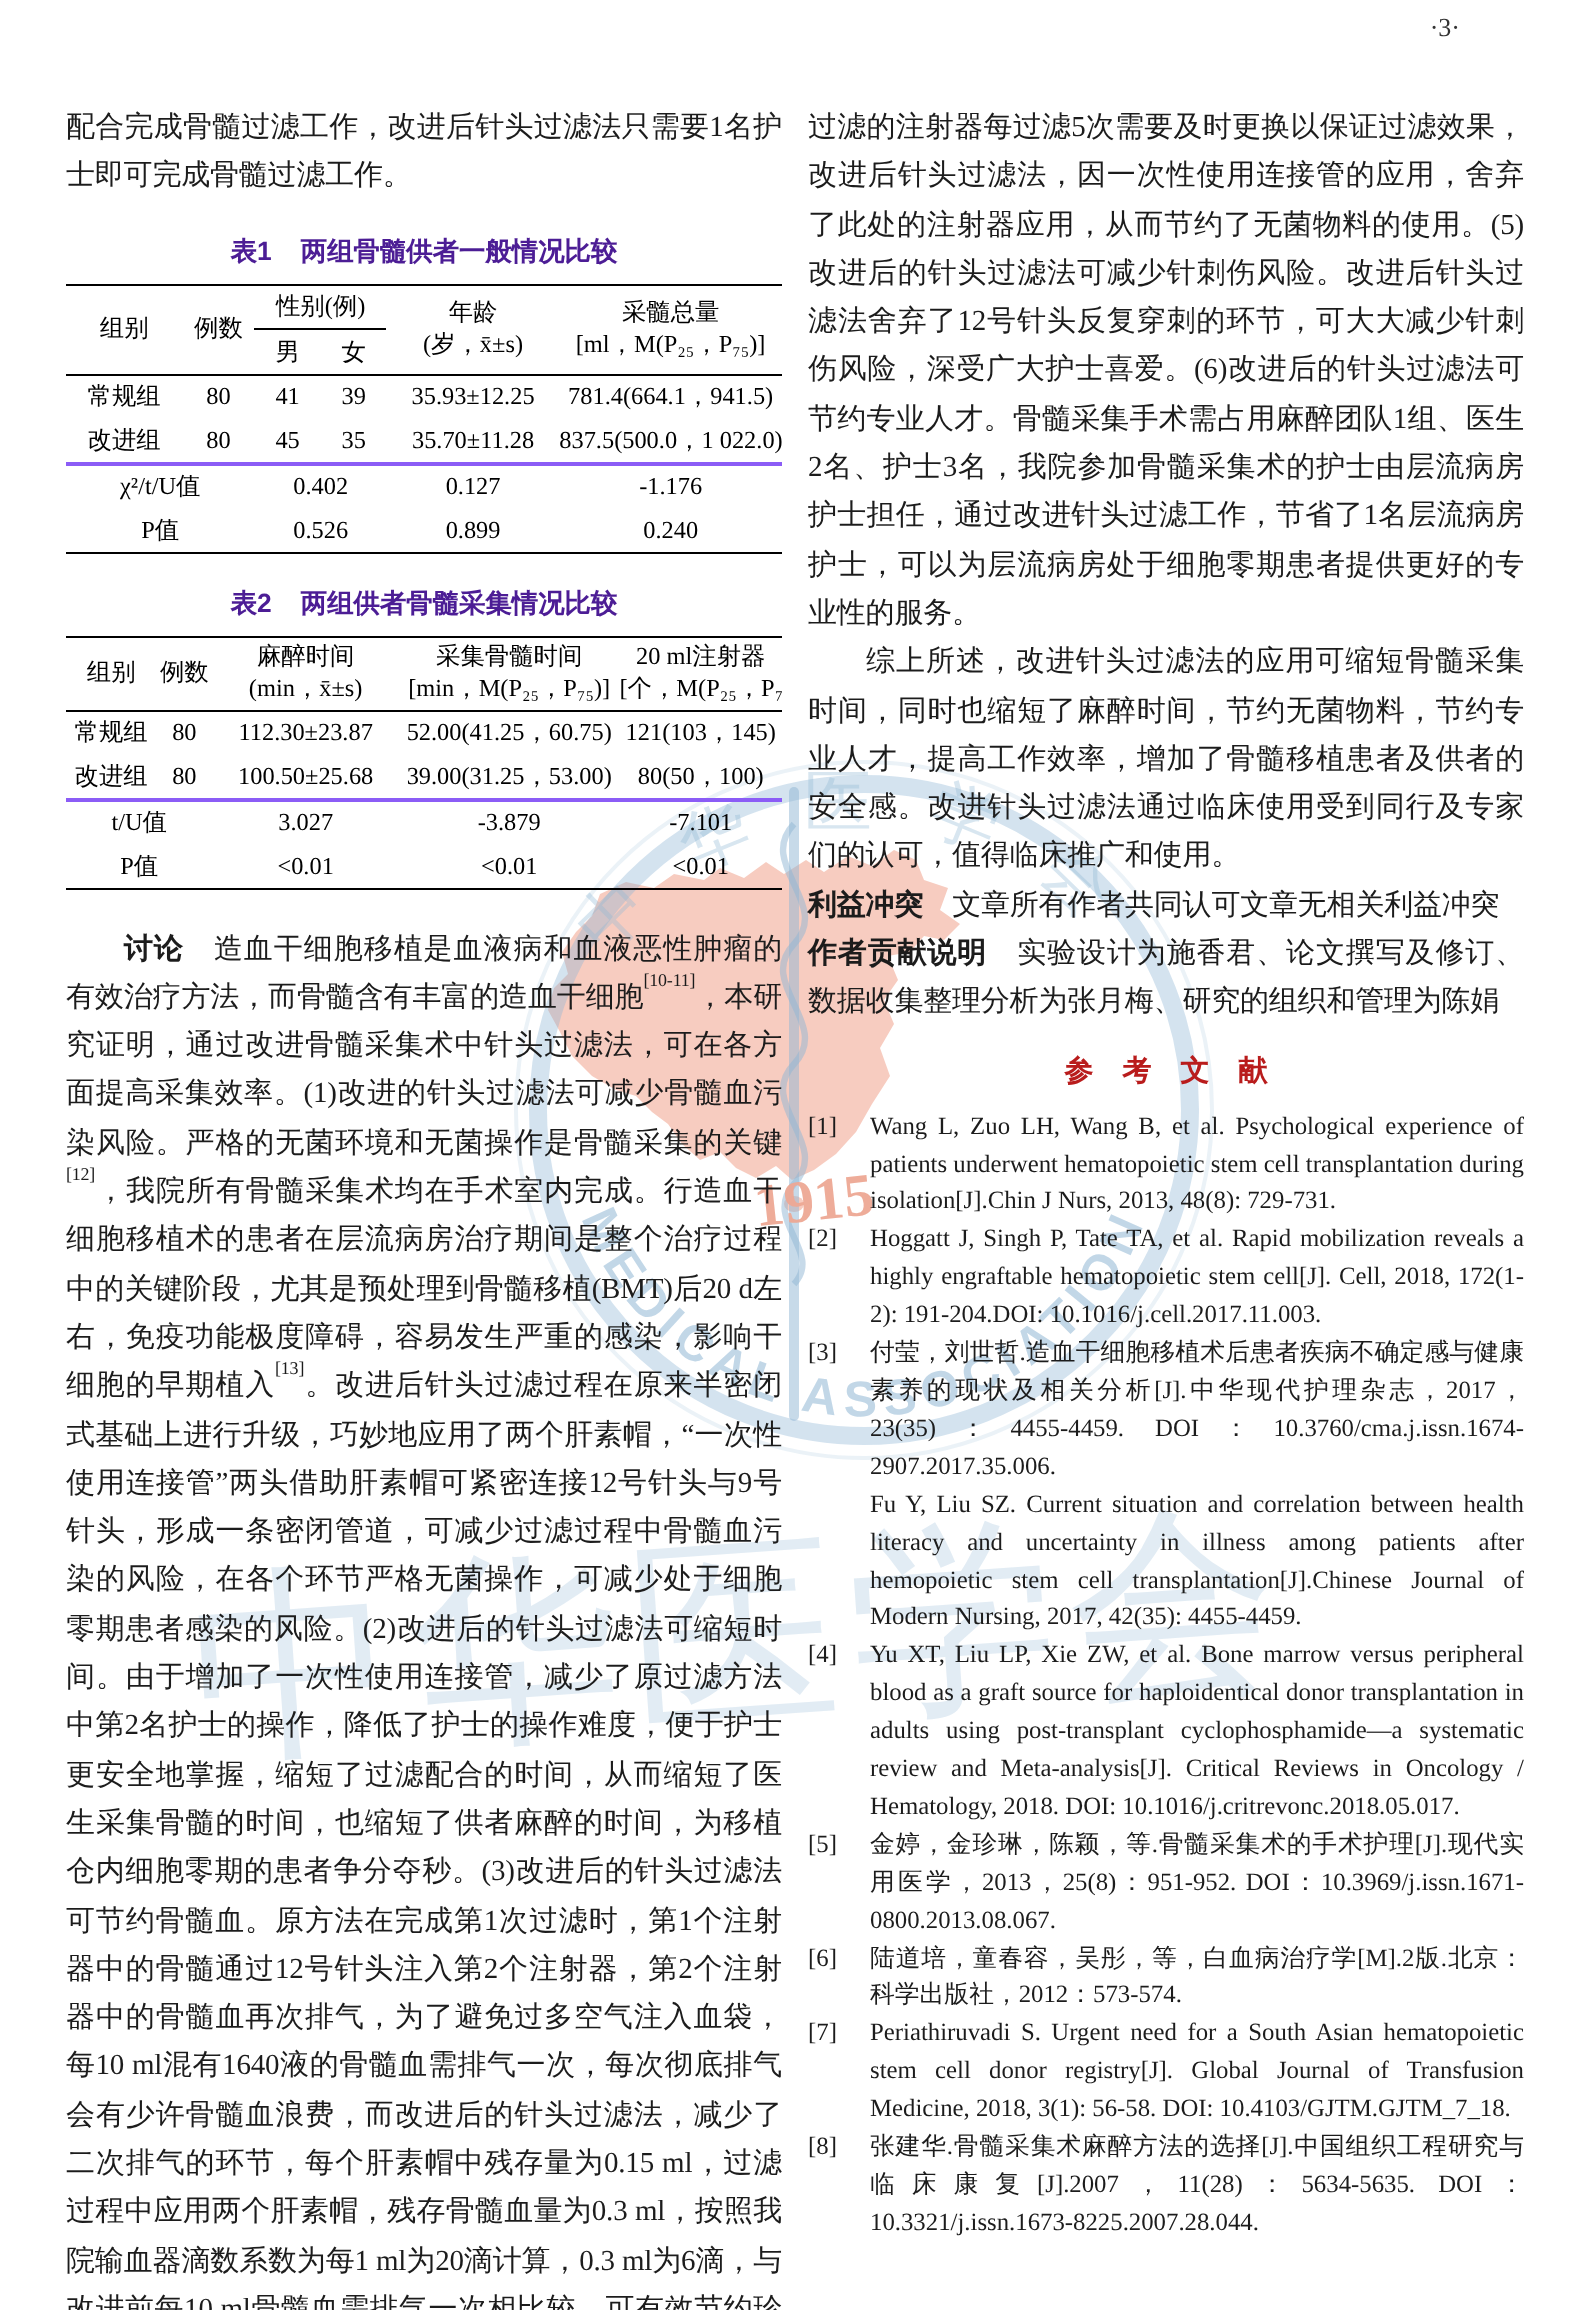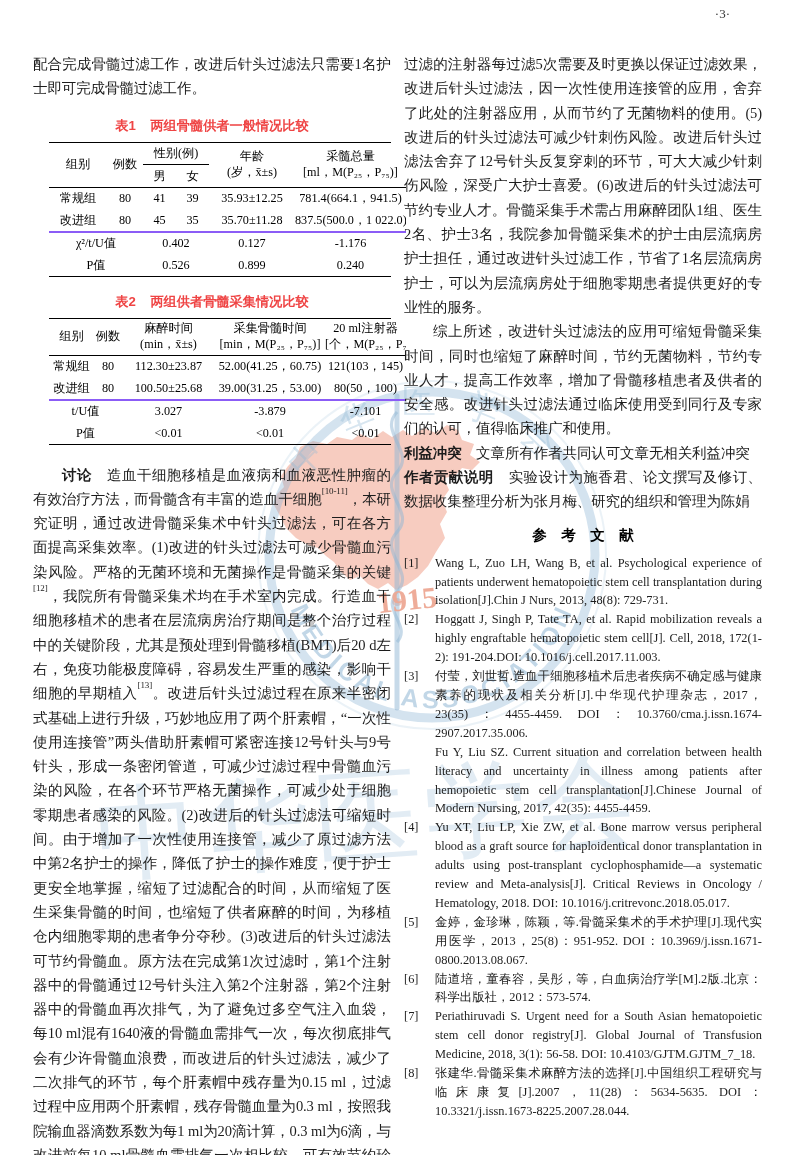--- a/index.html
+++ b/index.html
@@ -13,33 +13,33 @@
   .col-right{left:404px;}
   .body-text{font-size:14.5px;line-height:24.3px;text-align:justify;margin:0;
              letter-spacing:-0.1px;}
   .indent{text-indent:2em;}
   sup{font-size:0.62em;line-height:0;position:relative;top:-0.5em;margin-top:24px;}
   .seg-b{font-family:"Liberation Sans","DejaVu Sans",sans-serif;font-weight:bold;}
   .lbl{font-family:"Liberation Sans","DejaVu Sans",sans-serif;font-weight:bold;}
   .lblgap{display:inline-block;width:1em;}
   
   .tbl-title{text-align:center;font-family:"Liberation Sans","DejaVu Sans",sans-serif;
-             font-weight:bold;font-size:13.2px;margin:16px 0 7px 0;color:#ef4444;}
+             font-weight:bold;font-size:13.2px;margin:16px 0 7px 0;color:#4c1d95;}
   .tbl-title .tgap{display:inline-block;width:1.1em;}
-  .tblwrap{border-top:1.7px solid #000;border-bottom:1.7px solid #000;margin-left:16px;}
+  .tblwrap{border-top:1.7px solid #000;border-bottom:1.7px solid #000;}
   table.tbl{width:100%;border-collapse:collapse;table-layout:fixed;font-size:12.2px;color:#000;}
   table.tbl td{padding:2.5px 0;text-align:center;line-height:16.5px;vertical-align:middle;
                overflow:hidden;white-space:nowrap;}
   td.hb{border-bottom:1px solid #000;}
   td.subhdr{border-bottom:1px solid #000;}
   tr.stats td{border-top:2px solid #8b5cf6;}
   .h2l div{line-height:15.5px;}
   
   .ref-heading{text-align:center;font-family:"Liberation Sans","DejaVu Sans",sans-serif;
-               font-weight:bold;font-size:14.5px;margin:12px 0 9px 0;color:#000000;}
+               font-weight:bold;font-size:14.5px;margin:12px 0 9px 0;color:#b91c1c;}
   .refs{font-size:12.4px;line-height:18.9px;}
   .ref{display:flex;align-items:flex-start;}
   .ref-num{flex:0 0 31px;}
   .ref-body{flex:1;text-align:justify;}
   .ref-body p{margin:0;}
   .disc{margin-top:18px;}
 </style>
 </head>
 <body>
 

